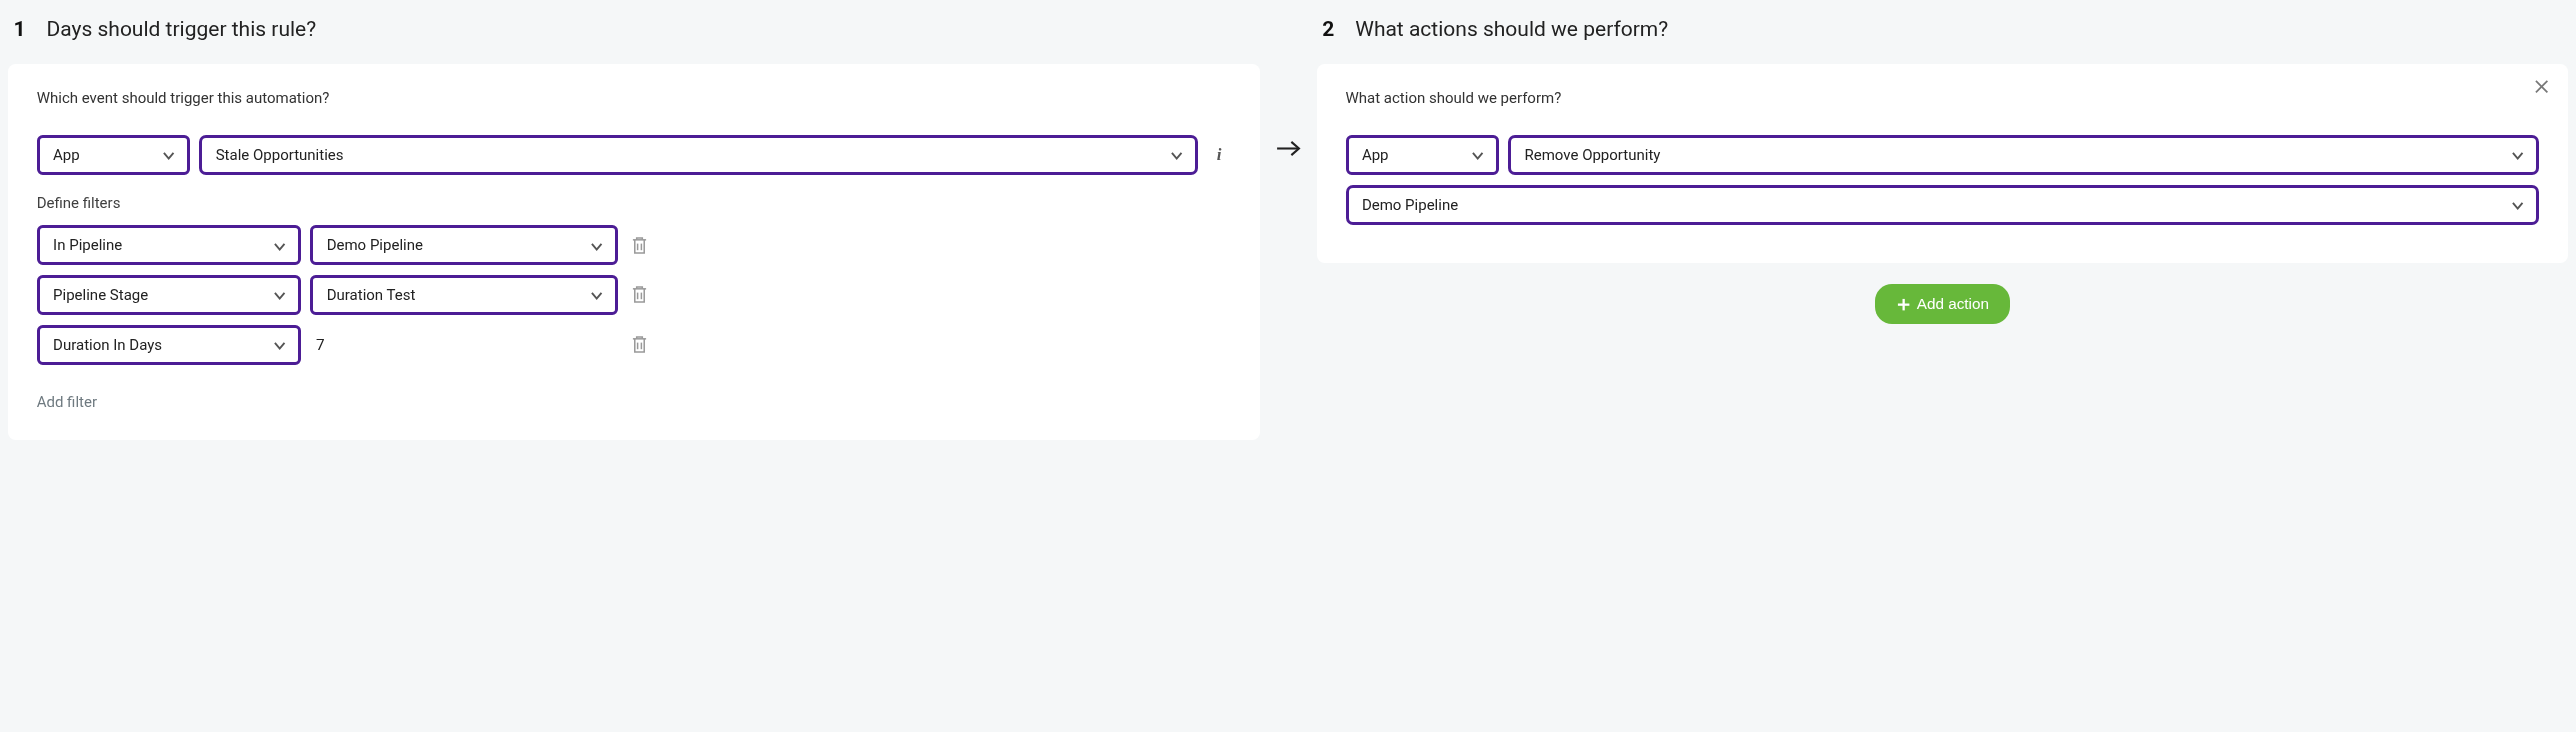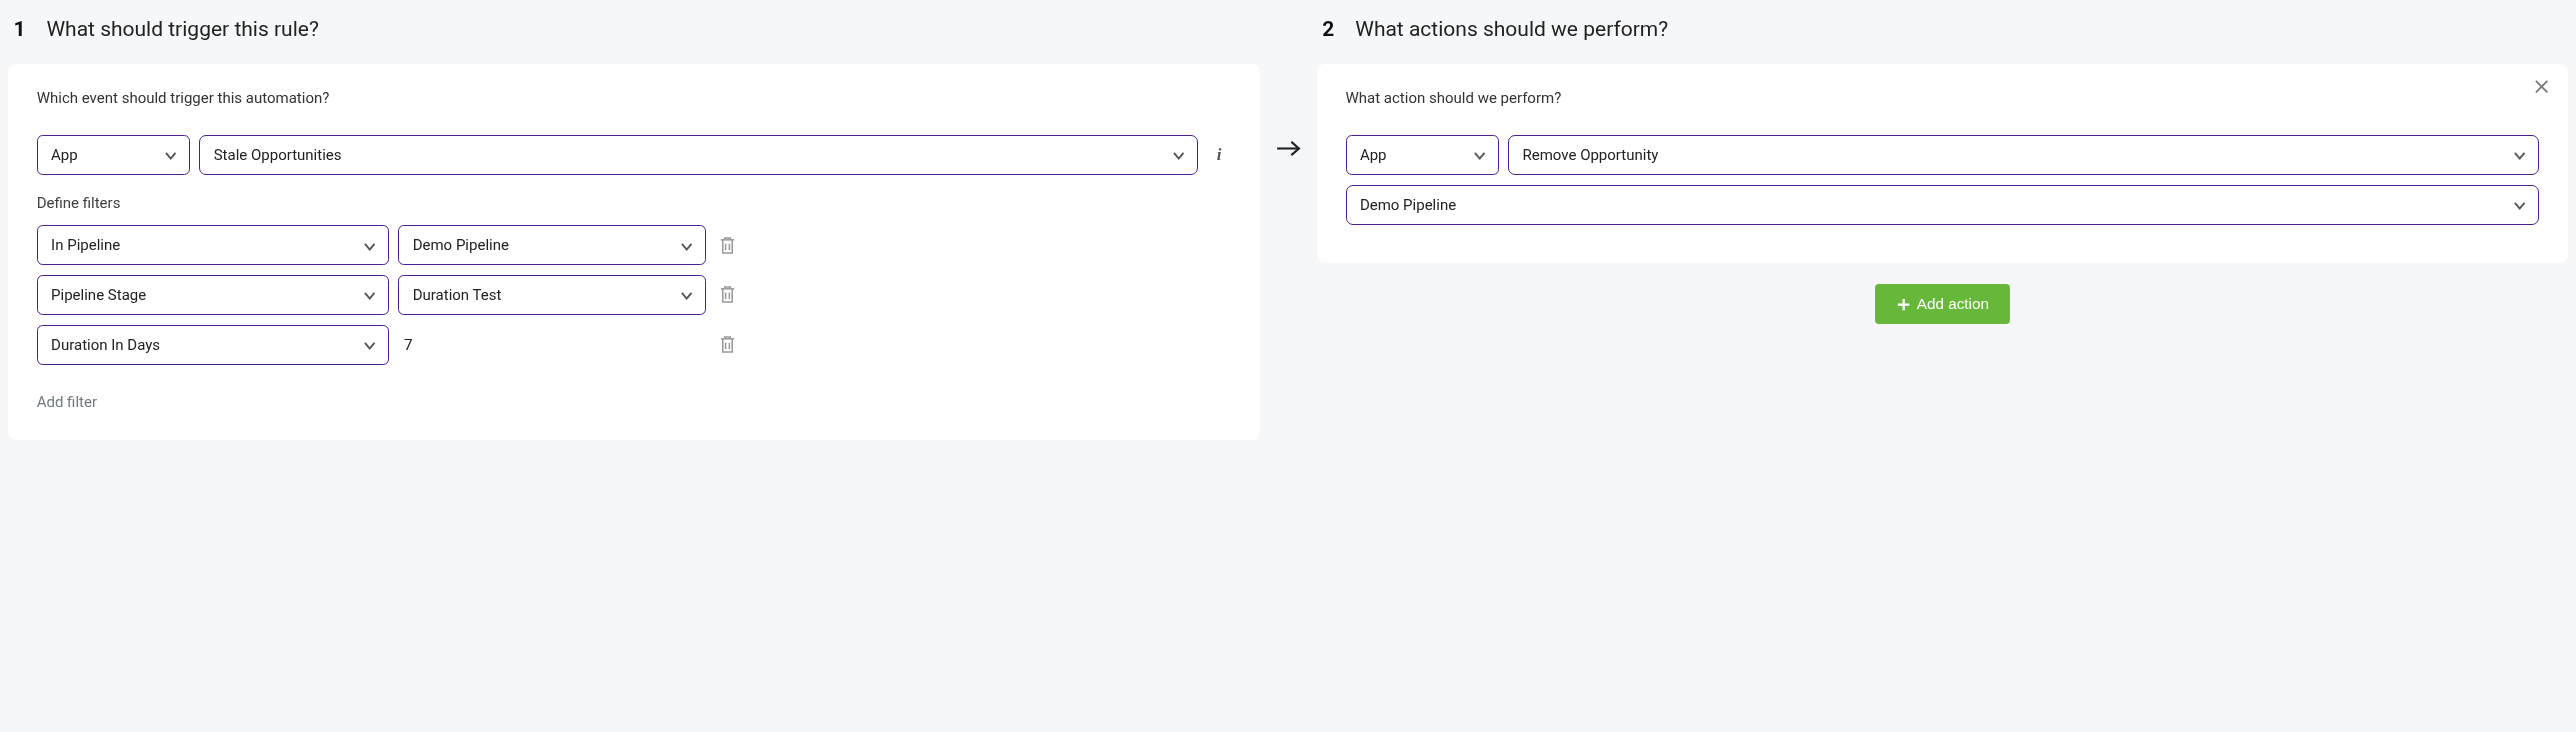--- a/index.html
+++ b/index.html
@@ -22,80 +22,80 @@
     .sec-title { font-size: 21px; font-weight: 400; color: #222; }
     .card {
       background: #fff;
       border-radius: 7.7px;
       padding: 25px 29px 29px 29px;
       position: relative;
     }
     .card-q { font-size: 15px; color: #333; margin-bottom: 28px; }
     .row { display: flex; gap: 9.6px; align-items: center; margin-bottom: 9.6px; }
     .select {
-      border: 1px solid #4c1d95;
+      border: 3px solid #4c1d95;
       border-radius: 5.7px;
       height: 40px;
       display: flex;
       align-items: center;
       padding: 0 13.4px;
       font-size: 15px;
       color: #222;
       background: #fff;
       cursor: pointer;
       position: relative;
       min-width: 0;
     }
     .select .caret {
       margin-left: auto;
       width: 11.5px; height: 11.5px;
       flex: 0 0 auto;
     }
     .caret svg { display:block; stroke:#555; stroke-width:2; fill:none; }
     .w-small { width: 153px; flex: 0 0 auto; }
     .w-grow { flex: 1; min-width:0;border-radius:7px; }
-    .w-filter-left { width: 352px; flex:0 0 auto; }
+    .w-filter-left { width: 264px; flex:0 0 auto; }
     .w-filter-right { width: 308px; flex:0 0 auto; }
     .icon-slot { width: 23px; height: 23px; display:flex; align-items:center; justify-content:center; color:#888; flex:0 0 auto; }
     .icon-slot svg { stroke: currentColor; }
     .trash svg { stroke:#999; fill:none; stroke-width:1.6; }
     .info-i { font-family: Georgia, serif; font-weight:700; font-style: italic; color:#555; font-size:17px;}
     .sub-label { font-size: 15px; color:#404040; margin: 19px 0 13.4px 0; }
     .plain-val { font-size:15.3px; color:#222; padding-left:5.7px; }
     .add-filter { font-size:15px; color:#6f7a80; margin-top:19px; cursor:pointer; display:inline-block; }
     .arrow-between { width:57px; display:flex; align-items:flex-start; justify-content:center; padding-top:122px; }
     .arrow-between svg { stroke:#222; stroke-width:2.2; fill:none; }
     .close-x { position:absolute; top:13.4px; right:17px; cursor:pointer; color:#777; width:19px; height:19px; display:flex; align-items:center; justify-content:center;}
     .close-x svg { stroke: currentColor; stroke-width:1.8; }
     .add-action-wrap { display:flex; justify-content:center; margin-top:21px; }
     .add-btn {
       background:#67b83a;
       color:#fff;
       border:none;
-      border-radius:4px;
+      border-radius:17px;
       height:40px;
       padding:0 21px;
       font-size:15.3px;
       display:flex;
       align-items:center;
       gap:5.7px;
       cursor:pointer;
     }
     .add-btn svg { stroke:#fff; stroke-width:2.4; }
     .chev { width:13.4px;height:13.4px; }
   </style>
 </head>
 <body>
 
 <div class="columns">
 
   <div class="col">
     <div class="sec-header">
       <span class="sec-num">1</span>
-      <span class="sec-title">What should trigger this rule?</span>
+      <span class="sec-title">Days should trigger this rule?</span>
     </div>
 
     <div class="card">
       <div class="card-q">Which event should trigger this automation?</div>
 
       <div class="row">
         <div class="select w-small">
           <span>App</span>
           <span class="caret">
               <svg class="chev" viewBox="0 0 14 14">

